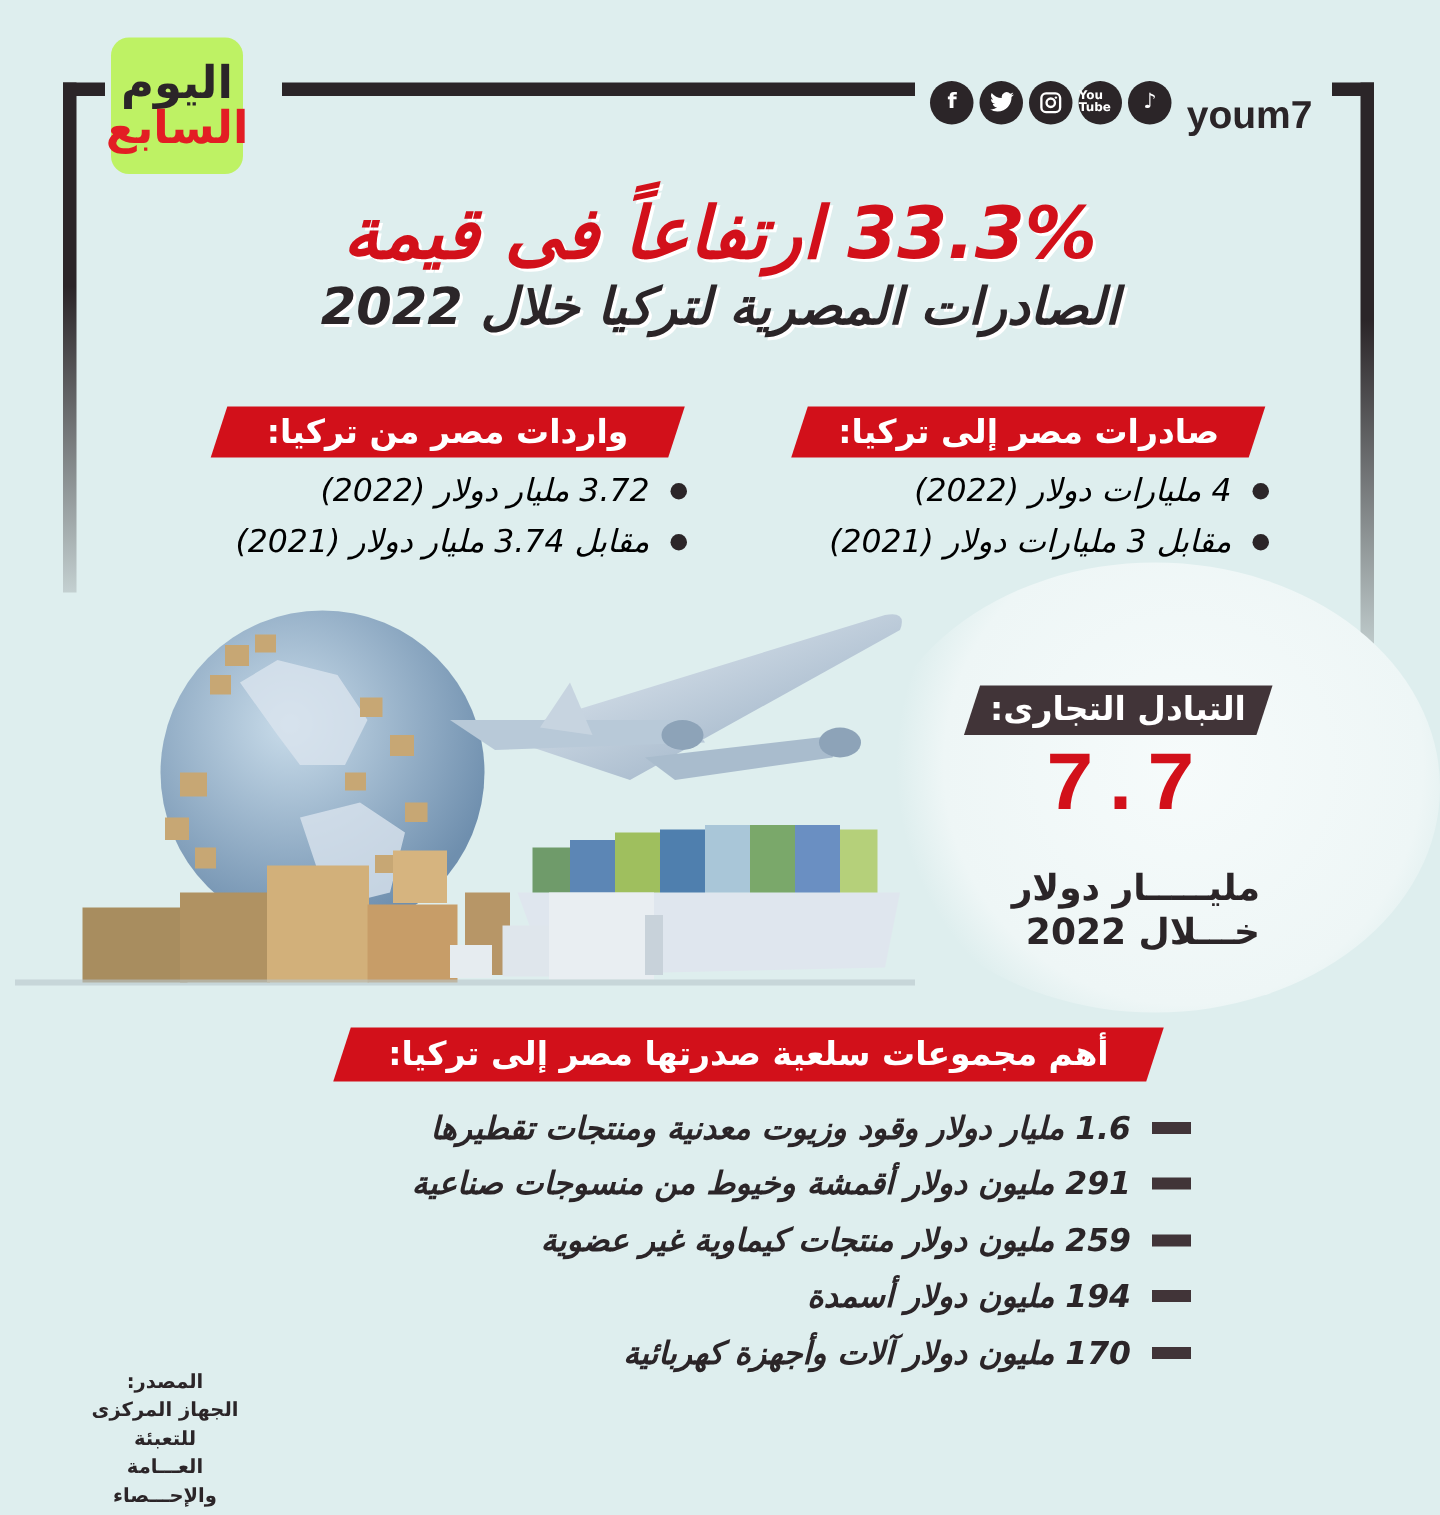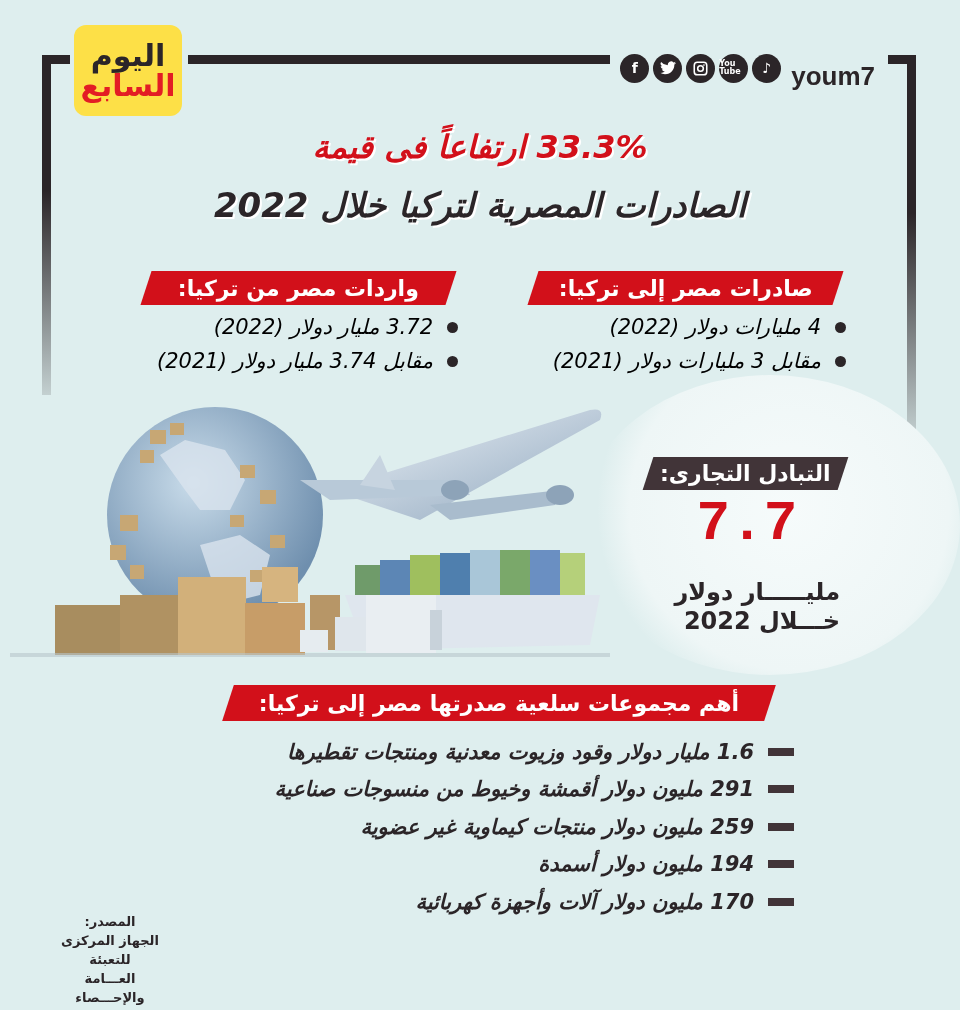--- a/index.html
+++ b/index.html
@@ -5,32 +5,32 @@
   html,body{margin:0;padding:0;}
   body{width:960px;height:1010px;position:relative;overflow:hidden;
     background:#deeeee;font-family:"DejaVu Sans","Liberation Sans",sans-serif;color:#2b2528;}
   .frame-top-l{position:absolute;left:42px;top:55px;width:28px;height:9px;background:#2b2528;}
   .frame-top-m{position:absolute;left:188px;top:55px;width:422px;height:9px;background:#2b2528;}
   .frame-top-r{position:absolute;left:888px;top:55px;width:28px;height:9px;background:#2b2528;}
   .frame-left{position:absolute;left:42px;top:55px;width:9px;height:340px;
     background:linear-gradient(#2b2528 0%,#2b2528 40%,rgba(43,37,40,0.15) 100%);}
   .frame-right{position:absolute;left:907px;top:55px;width:9px;height:395px;
     background:linear-gradient(#2b2528 0%,#2b2528 40%,rgba(43,37,40,0.1) 100%);}
-  .logo{position:absolute;left:74px;top:25px;width:108px;height:91px;background:#fde047;border-radius:12px;
+  .logo{position:absolute;left:74px;top:25px;width:88px;height:91px;background:#bef264;border-radius:12px;
     display:flex;flex-direction:column;align-items:center;justify-content:center;direction:rtl;line-height:1;}
   .logo span{font-weight:900;font-size:30px;letter-spacing:-1px;}
   .logo .l1{color:#2b2528;}
   .logo .l2{color:#2b2528;}
   .social{position:absolute;right:85px;top:44px;display:flex;align-items:center;gap:4px;}
   .social .ic{width:29px;height:29px;border-radius:50%;background:#2b2528;color:#fff;
     display:flex;align-items:center;justify-content:center;font-size:14px;font-weight:bold;}
   .social .ic.yt{font-size:8px;line-height:8px;}
   .social .brand{font-family:"Liberation Sans",sans-serif;font-weight:bold;font-size:26px;margin-left:6px;color:#2b2528;margin-top:17px;}
   .title{position:absolute;left:0;width:960px;text-align:center;direction:rtl;font-weight:900;font-style:italic;}
-  .title1{top:128px;font-size:32px;color:#d2101a;text-shadow:2px 2px 0 #fff;}
+  .title1{top:128px;font-size:48px;color:#d2101a;text-shadow:2px 2px 0 #fff;}
   .title2{top:185px;font-size:34px;color:#2b2528;text-shadow:2px 2px 0 #fff;}
   .tag{position:absolute;background:#d2101a;color:#fff;font-weight:bold;direction:rtl;
     transform:skewX(-18deg);display:flex;align-items:center;justify-content:center;}
   .tag span{transform:skewX(18deg);display:block;white-space:nowrap;}
   .tag.dark{background:#413438;}
   .tag-exports{left:533px;top:271px;width:305px;height:34px;font-size:22px;}
   .tag-imports{left:146px;top:271px;width:305px;height:34px;font-size:22px;}
   .list{position:absolute;direction:rtl;font-style:italic;font-weight:normal;font-size:21px;color:#000000;}
   .list .row{display:flex;align-items:center;height:34px;white-space:nowrap;}
   .list .dot{width:11px;height:11px;border-radius:50%;background:#2b2528;margin-left:14px;flex-shrink:0;}

